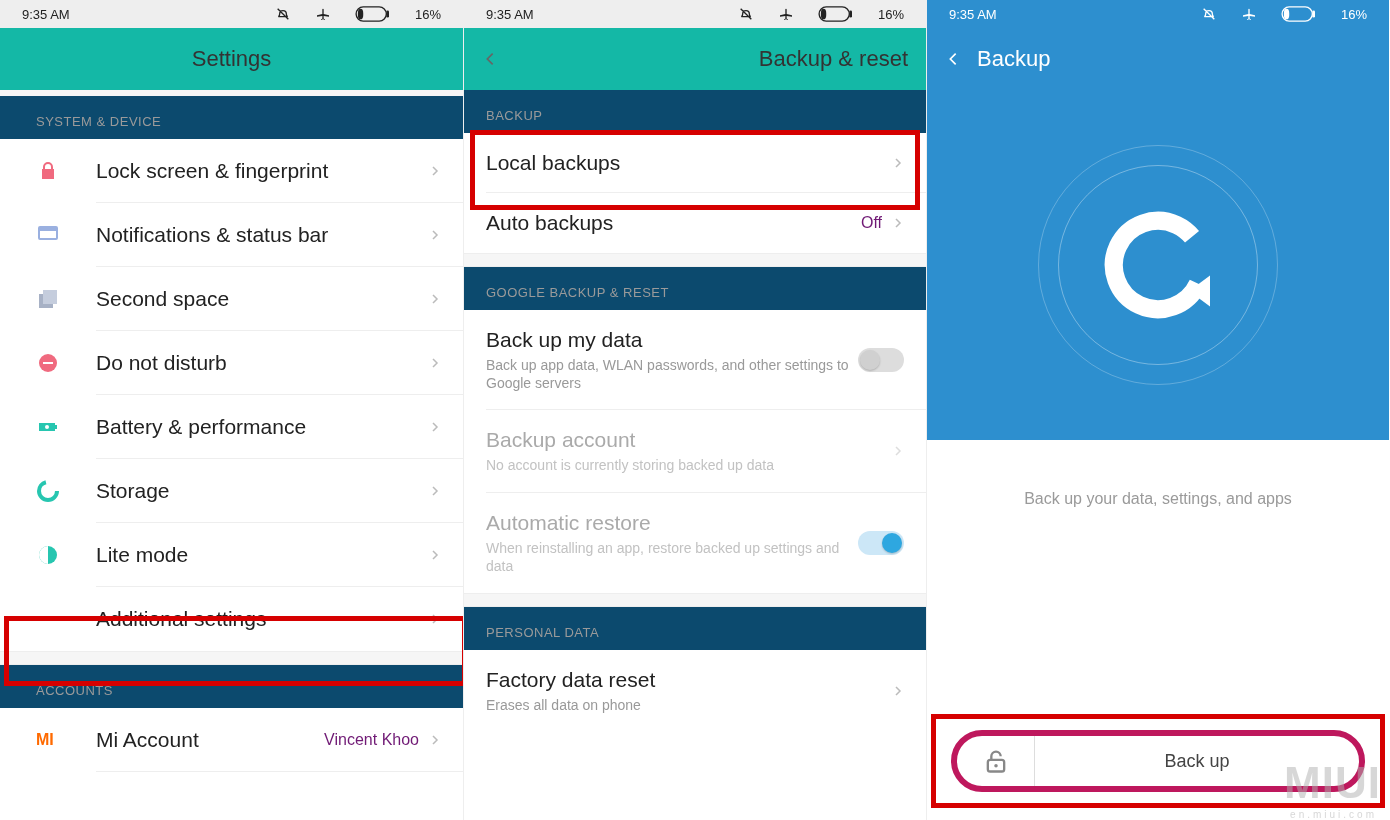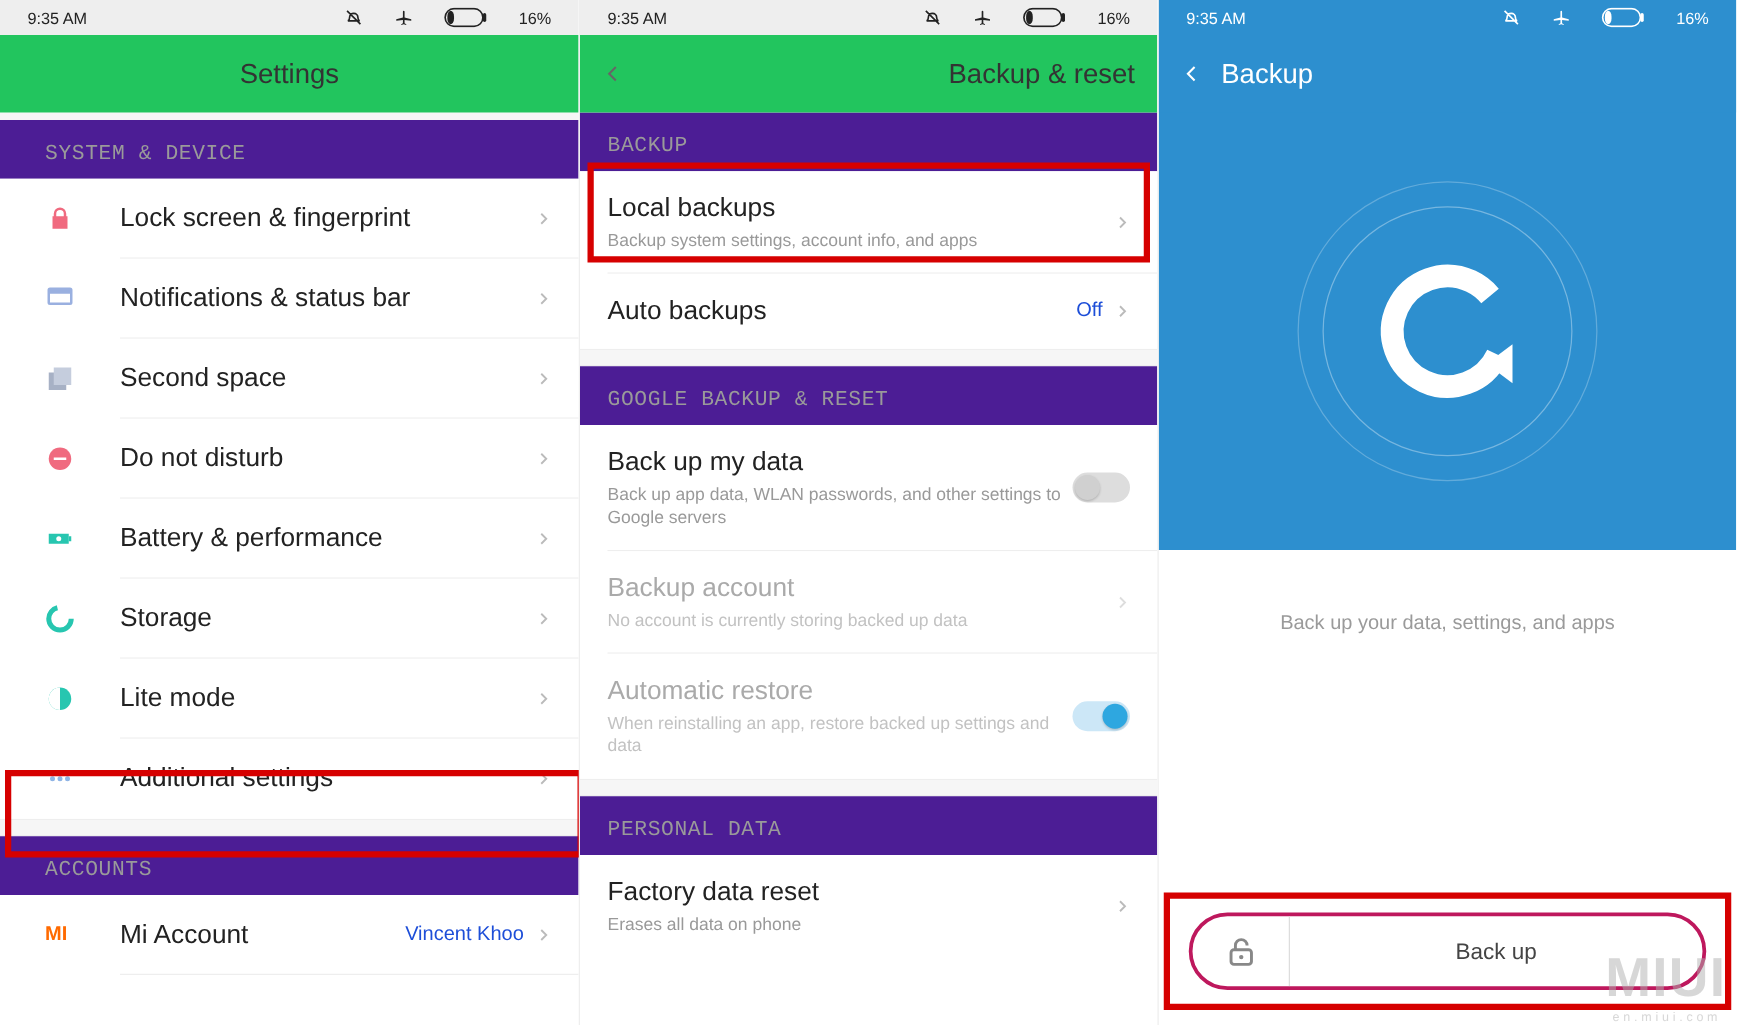--- a/index.html
+++ b/index.html
@@ -36,36 +36,35 @@
 
   
   .header {
     height: 62px;
     display: flex;
     align-items: center;
     padding: 0 18px;
     font-size: 22px;
     font-weight: 400;
   }
-  .header.light { background: #22c55e; color: #333; justify-content: center; position: relative; }
+  .header.light { background: #14b8a6; color: #333; justify-content: center; position: relative; }
   .header.light.has-back { justify-content: space-between; gap: 16px; }
   .header.blue { background: #2d8fcf; color: #fff; gap: 16px; }
   .hdr-title { }
   .back-chevron { width: 16px; height: 16px; }
 
   
   .section-gap { height: 14px; background: #f6f6f6; border-top: 1px solid #eee; border-bottom: 1px solid #eee; }
   .tiny-gap { height: 6px; background: #f6f6f6; }
   .section-header {
     padding: 18px 22px 10px 22px;
-    font-size: 17px;
+    font-size: 13px;
     color: #9a9a9a;
     letter-spacing: 0.5px;
-    background: #4c1d95;
-    font-family: Liberation Mono, monospace;
+    background: #0c4a6e;
   }
   .s1 .section-header { padding-left: 36px; }
 
   
   .row {
     display: flex;
     align-items: center;
     padding: 18px 22px;
     background: #fff;
     position: relative;
@@ -73,21 +72,21 @@
   .s1 .row { padding: 20px 22px 20px 36px; }
   .row .iconcol {
     width: 60px;
     display: flex;
     align-items: center;
   }
   .row .iconcol .micon { width: 24px; height: 24px; }
   .row .labelcol { flex: 1; }
   .row .title { font-size: 21px; color: #222; }
   .row .subtitle { font-size: 14px; color: #999; margin-top: 4px; line-height: 1.3; }
-  .row .valuetxt { font-size: 16px; color: #1d4ed8; margin-right: 10px; }
+  .row .valuetxt { font-size: 16px; color: #701a75; margin-right: 10px; }
   .row .chev { width: 12px; height: 12px; color: #bbb; }
   .row.disabled .title { color: #aaa; }
   .row.disabled .subtitle { color: #c2c2c2; }
   .row.disabled .chev { color: #ddd; }
   .row-divider { position: absolute; left: 96px; right: 0; bottom: 0; height: 1px; background: #eee; }
   .s2 .row-divider, .s3 .row-divider { left: 22px; }
 
   
   .red-highlight {
     position: absolute;
@@ -118,21 +117,21 @@
   .ring { border: 1px solid rgba(255,255,255,0.25); border-radius: 50%; position: absolute; }
   .ring.r1 { width: 240px; height: 240px; }
   .ring.r2 { width: 200px; height: 200px; border-color: rgba(255,255,255,0.35); }
   .backup-logo { position: relative; z-index: 2; }
   .s3-hint { text-align: center; color: #9a9a9a; font-size: 16px; padding: 50px 0 60px; }
 
   .s3-bottom-bar {
     position: absolute;
     left: 24px; right: 24px; bottom: 28px;
     display: flex;
-    border: 3px solid #be185d;
+    border: 6px solid #be185d;
     border-radius: 40px;
     overflow: hidden;
     height: 62px;
     background: #fff;
   }
   .s3-lock { width: 78px; display: flex; align-items: center; justify-content: center; border-right: 1px solid #ddd; }
   .s3-backup-btn { flex: 1; display: flex; align-items: center; justify-content: center; font-size: 18px; color: #444; }
 
   .watermark {
     position: absolute;
@@ -353,21 +352,20 @@
         <path fill="none" stroke="#666" stroke-width="2.5" d="M16 4l-8 8 8 8"></path>
       </svg>
     <span class="hdr-title">Backup &amp; reset</span>
   </div>
 
   <div class="section-header">BACKUP</div>
 
   <div class="row">
     <div class="labelcol">
       <div class="title">Local backups</div>
-      <div class="subtitle">Backup system settings, account info, and apps</div>
     </div>
     <svg class="chev" viewBox="0 0 24 24">
         <path fill="none" stroke="currentColor" stroke-width="3" d="M8 4l8 8-8 8"></path>
       </svg>
     <div class="row-divider"></div>
   </div>
 
   <div class="row">
     <div class="labelcol">
         <div class="title">Auto backups</div>

